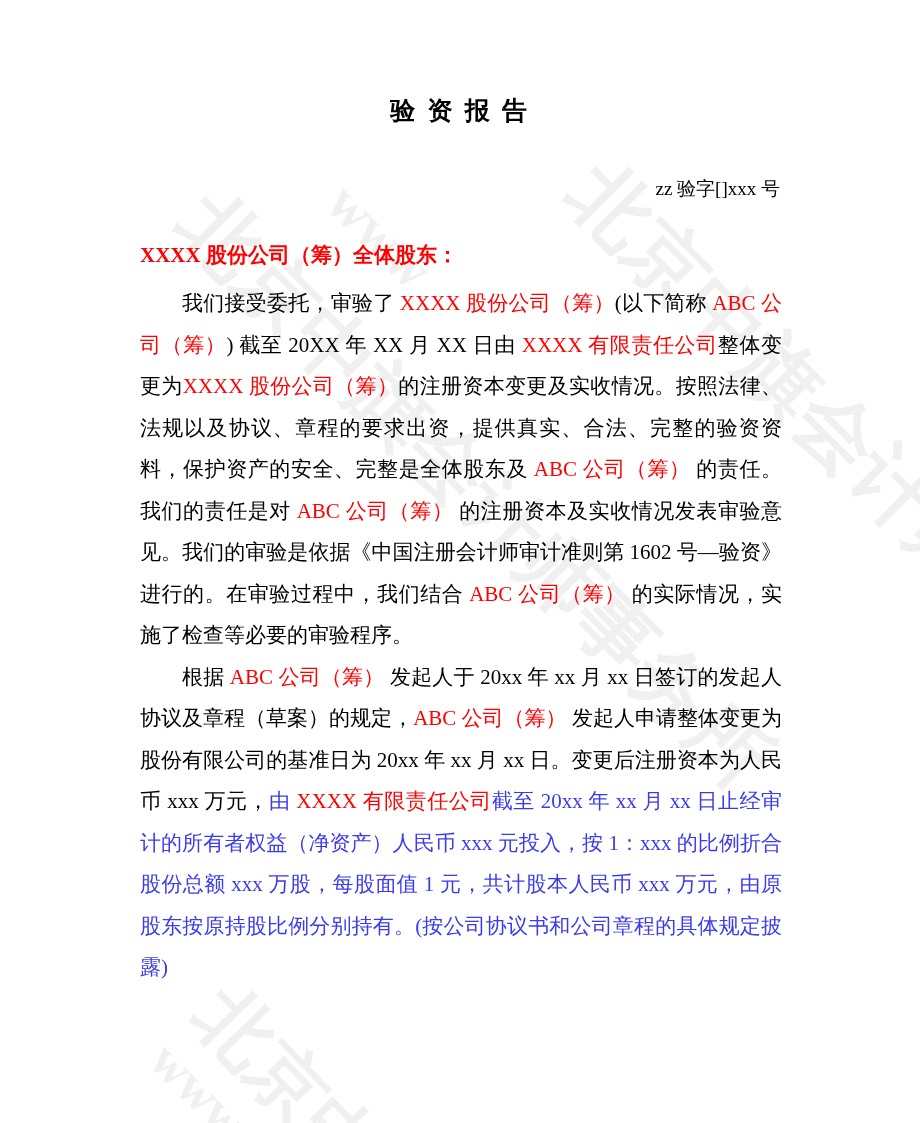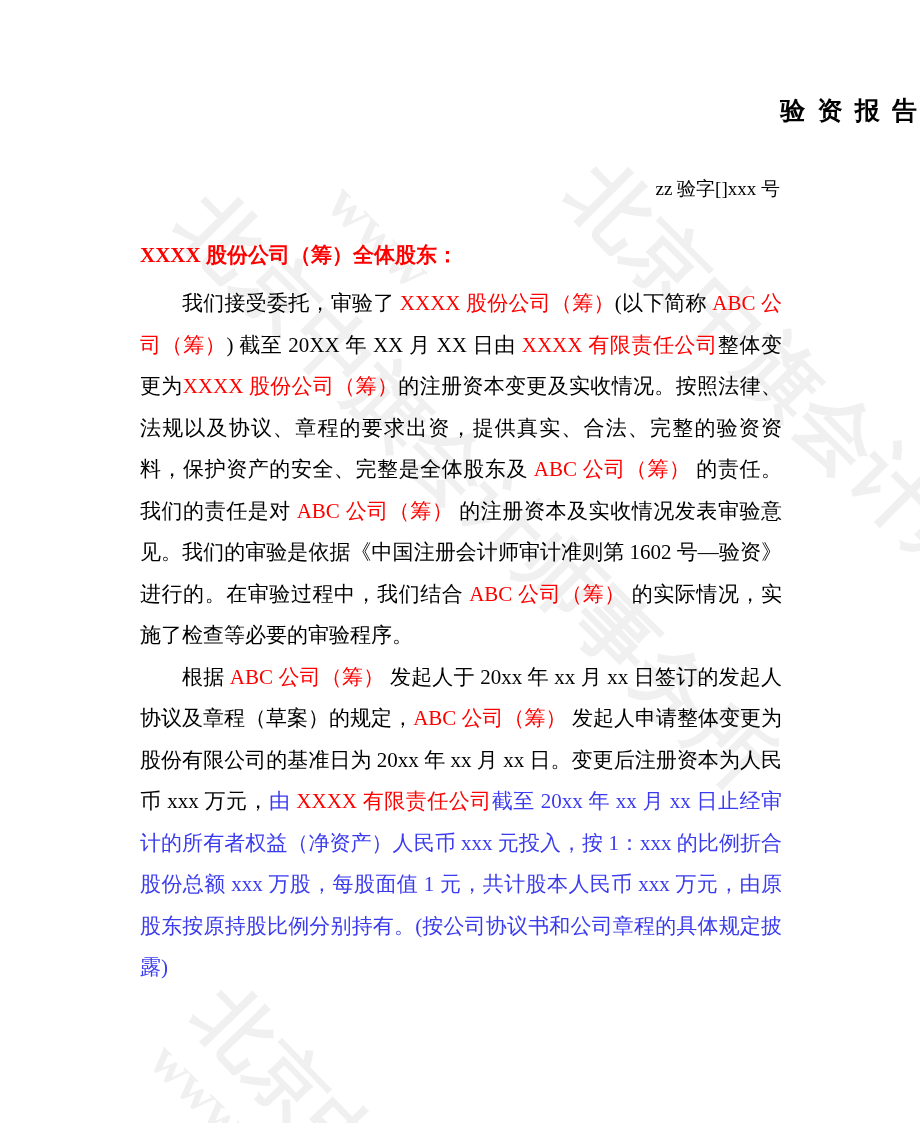--- a/index.html
+++ b/index.html
@@ -19,21 +19,21 @@
     white-space:nowrap;
     color:var(--ink,#000);
     opacity:0.055;
     font-weight:bold;
     transform-origin:left top;
     font-family:"Liberation Serif","DejaVu Serif",serif;
   }
   
   .doc-title{
     position:absolute;top:94px;left:0;width:100%;
-    text-align:right;
+    text-align:center;
     font-size:25px;font-weight:bold;
     letter-spacing:3px;
     color:var(--ink,#000);
   }
   .doc-number{
     position:absolute;top:176px;right:140px;
     font-size:19px;
     color:var(--ink,#000);
     margin-left:16px;
   }

